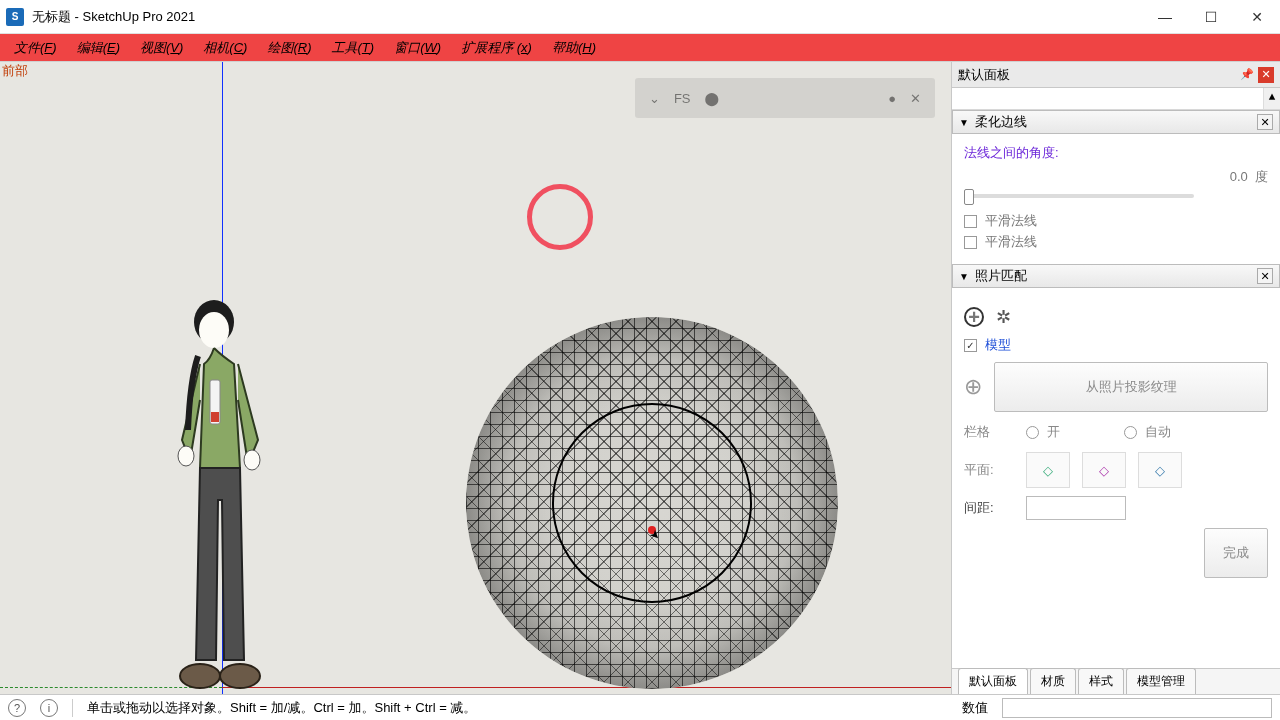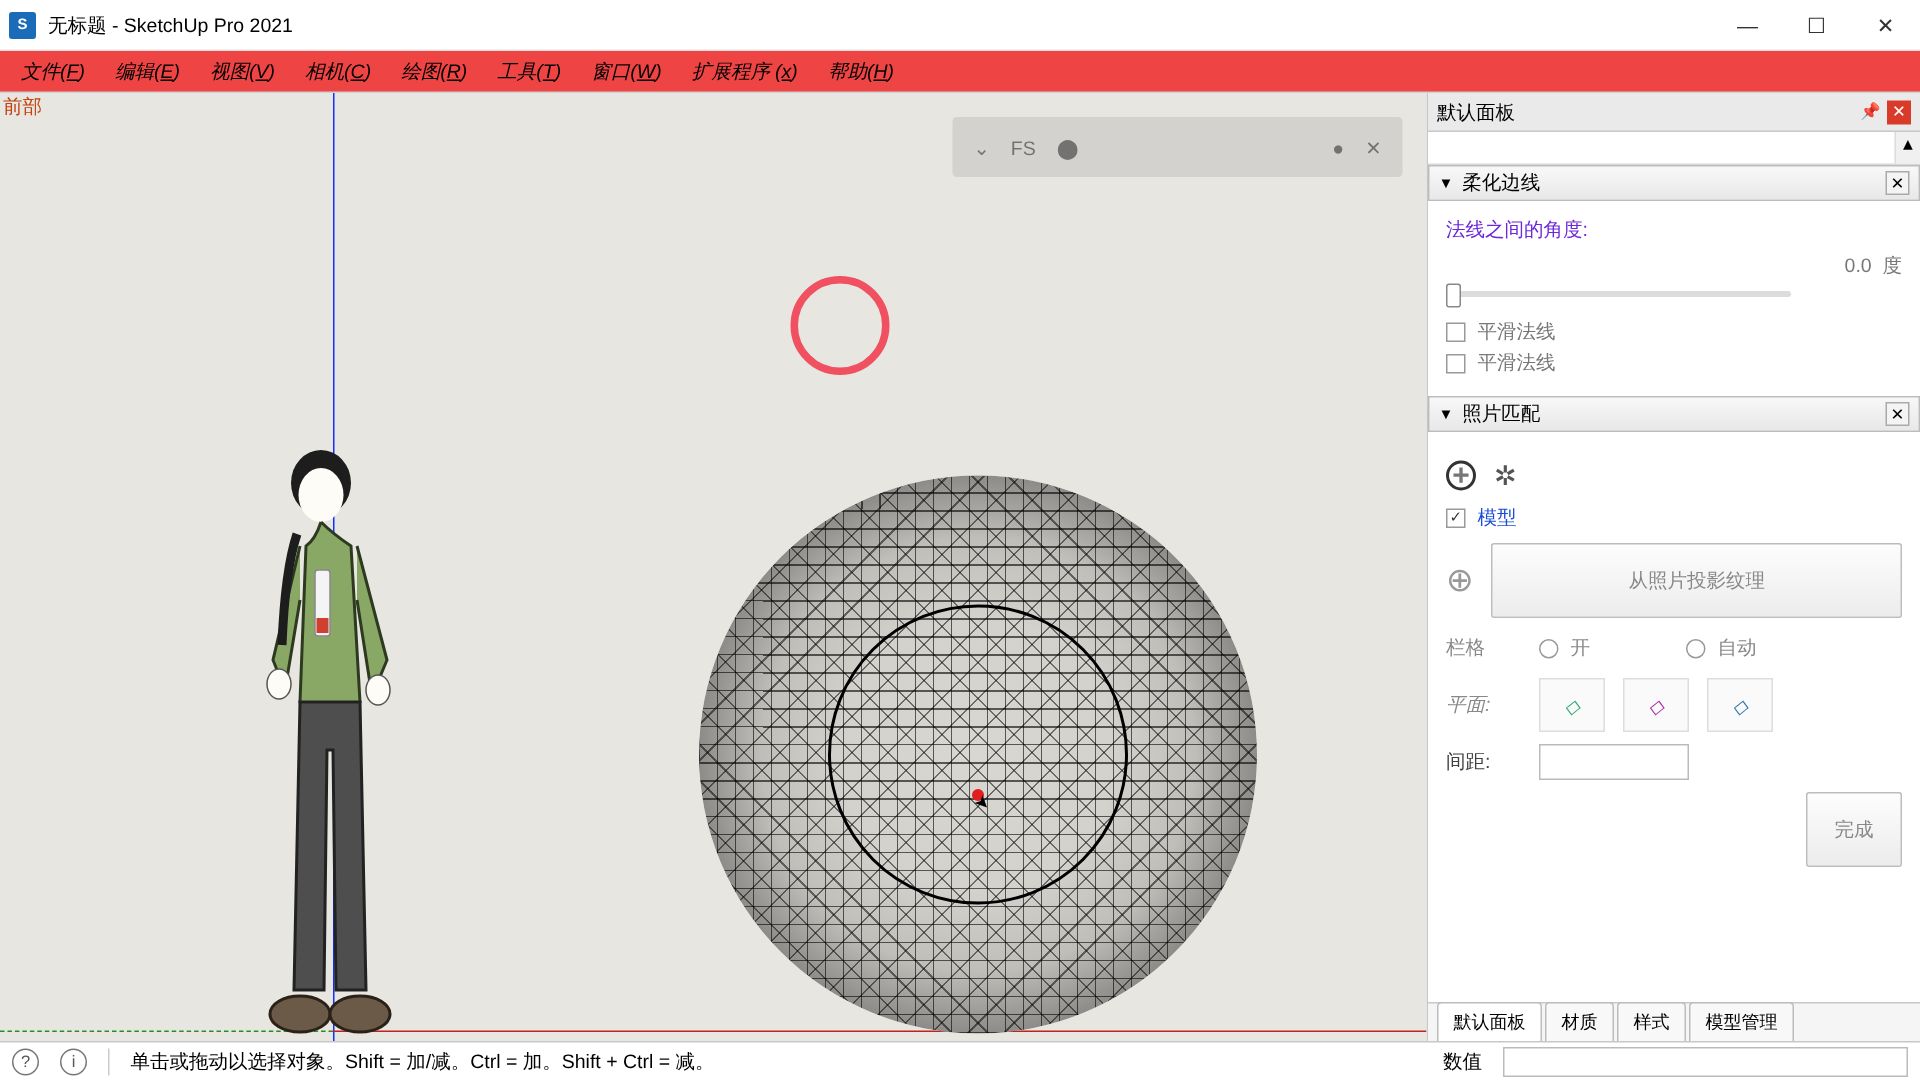--- a/index.html
+++ b/index.html
@@ -208,21 +208,21 @@
           <span class="chk">
               <span class="box" style="border-radius:50%;"></span>
               <span>开</span>
             </span>
           <span style="width:40px;"></span>
           <span class="chk">
               <span class="box" style="border-radius:50%;"></span>
               <span>自动</span>
             </span>
         </div>
-        <div class="row" style="color:#888;font-style:italic;">
+        <div class="row" style="color:#888;">
           <span class="lbl" style="width:50px;">平面:</span>
           <div class="iconbtn" style="color:#3a7;">◇</div>
           <div class="iconbtn" style="color:#a3a;">◇</div>
           <div class="iconbtn" style="color:#37a;">◇</div>
         </div>
         <div class="row" style="color:#404040;">
           <span class="lbl" style="width:50px;">间距:</span>
           <div class="input"></div>
         </div>
         <div class="row" style="justify-content:flex-end;">

